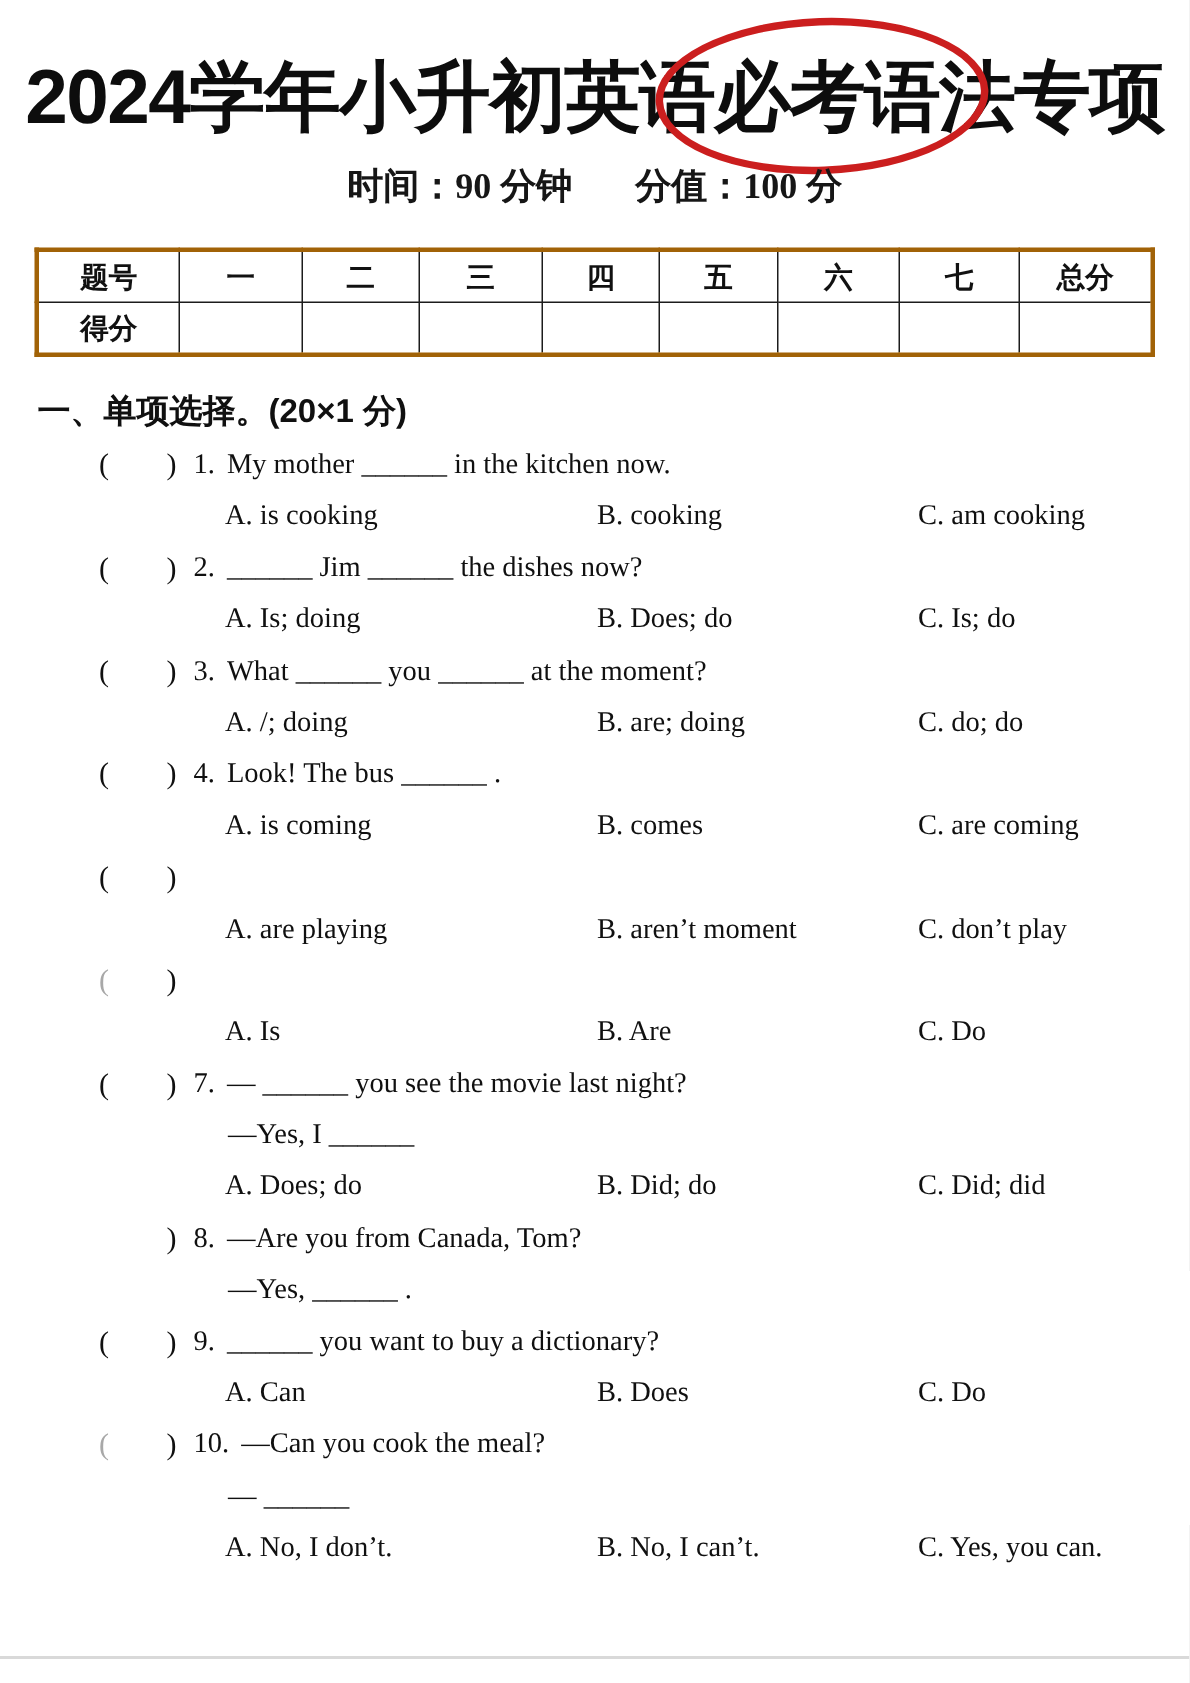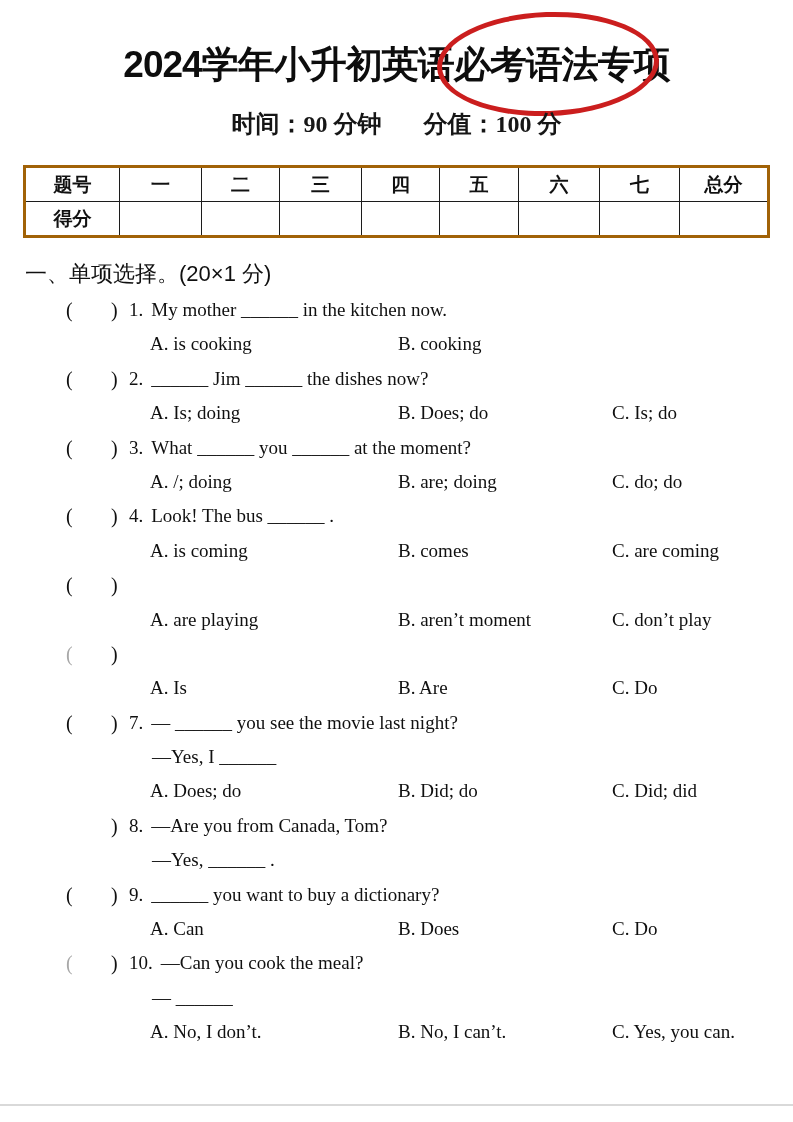--- a/index.html
+++ b/index.html
@@ -5,21 +5,21 @@
   html,body { margin:0; padding:0; background:#e9e9e9; }
   .sheet {
     position:relative; width:793px; height:1122px; margin:0 auto;
     background:#ffffff; overflow:hidden; color:#141414;
   }
 
   
   .title-row { position:absolute; top:34px; left:0; width:100%; text-align:center; }
   .page-title {
     margin:0; font-family:"Liberation Sans", sans-serif; font-weight:900;
-    font-size:37px; letter-spacing:-1px; line-height:62px; color:#0d0d0d;
+    font-size:51px; letter-spacing:-1px; line-height:62px; color:#0d0d0d;
   }
   .red-circle {
     position:absolute; left:437px; top:12px; width:212px; height:94px;
     border-radius:50%; transform:rotate(-2deg); pointer-events:none;
   }
 
   
   .subtitle {
     position:absolute; top:108px; left:0; width:100%; text-align:center;
     font-family:"Liberation Serif", serif; font-weight:600; font-size:24px; color:#161616;
@@ -34,21 +34,21 @@
   }
   .score-table td {
     border:1.5px solid #1c1c1c; height:33px; text-align:center; vertical-align:middle;
     font-family:"Liberation Sans", sans-serif; font-weight:700; font-size:19px; color:#111;
     padding:0;
   }
 
   
   .section-heading {
     position:absolute; top:259px; left:25px;
-    font-family:"Liberation Sans", sans-serif; font-weight:400; font-size:22px; color:#101010;
+    font-family:"Liberation Sans", sans-serif; font-weight:700; font-size:22px; color:#101010;
   }
 
   
   .questions {
     position:absolute; top:293px; left:0; width:793px;
     font-family:"Liberation Serif", serif; font-size:19px; color:#101010;
   }
   .qline { position:relative; height:34.4px; line-height:34.4px; }
   .q-open  { position:absolute; left:66px; font-size:20px; }
   .q-close { position:absolute; left:111px; font-size:20px; }
@@ -124,20 +124,21 @@
 
     <div class="question">
       <div class="qline">
         <span class="q-open">(</span>
         <span class="q-close">)</span>
         <span class="q-main"><span class="qnum">1.</span><span>My mother ______ in the kitchen now.</span></span>
       </div>
       <div class="qline">
         <span class="opt opt-a">A. is cooking</span>
         <span class="opt opt-b">B. cooking</span>
+        <span class="opt opt-c">C. am cooking</span>
       </div>
     </div>
 
     <div class="question">
       <div class="qline">
         <span class="q-open">(</span>
         <span class="q-close">)</span>
         <span class="q-main"><span class="qnum">2.</span><span>______ Jim ______ the dishes now?</span></span>
       </div>
       <div class="qline">

